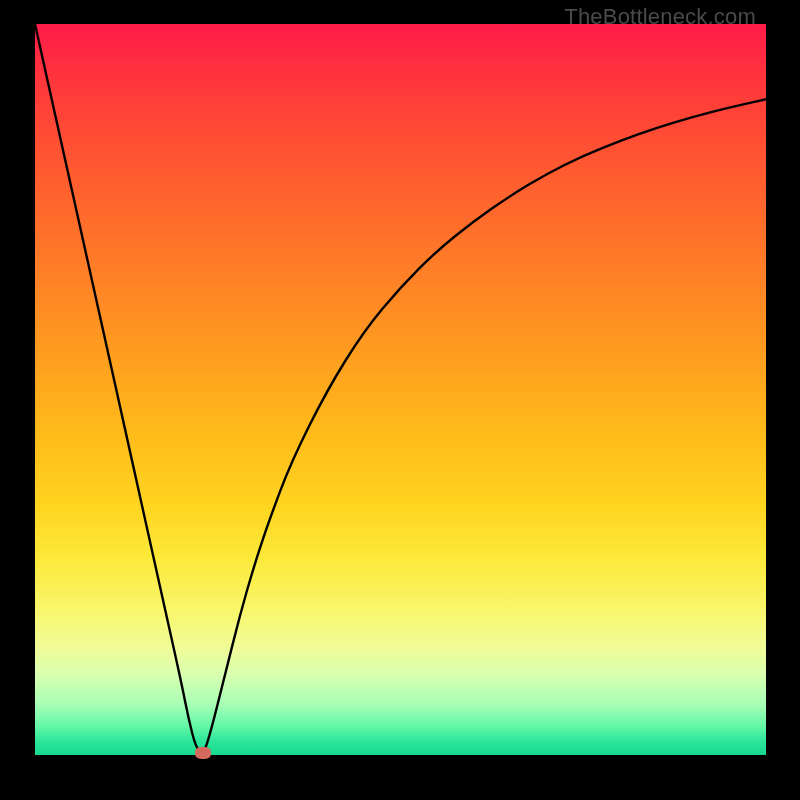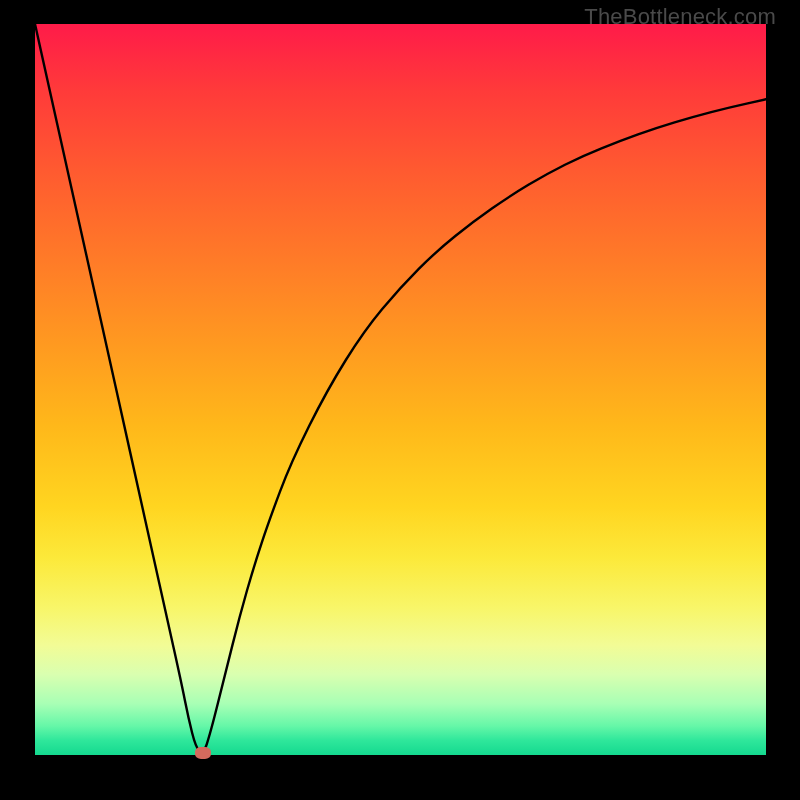--- a/index.html
+++ b/index.html
@@ -38,21 +38,21 @@
       #d9ffb0 89%,
       #a8ffb5 93%,
       #66f7a8 96%,
       #2fe79b 98%,
       #14d98f 100%
     );
   }
   .watermark {
     position: absolute;
     top: 4px;
-    right: 24px;
+    right: 44px;
     font-size: 22px;
     font-weight: 500;
     color: #4a4a4a;
     letter-spacing: 0.2px;
   }
   .curve-svg {
     position: absolute;
     left: 0;
     top: 0;
     width: 731px;

